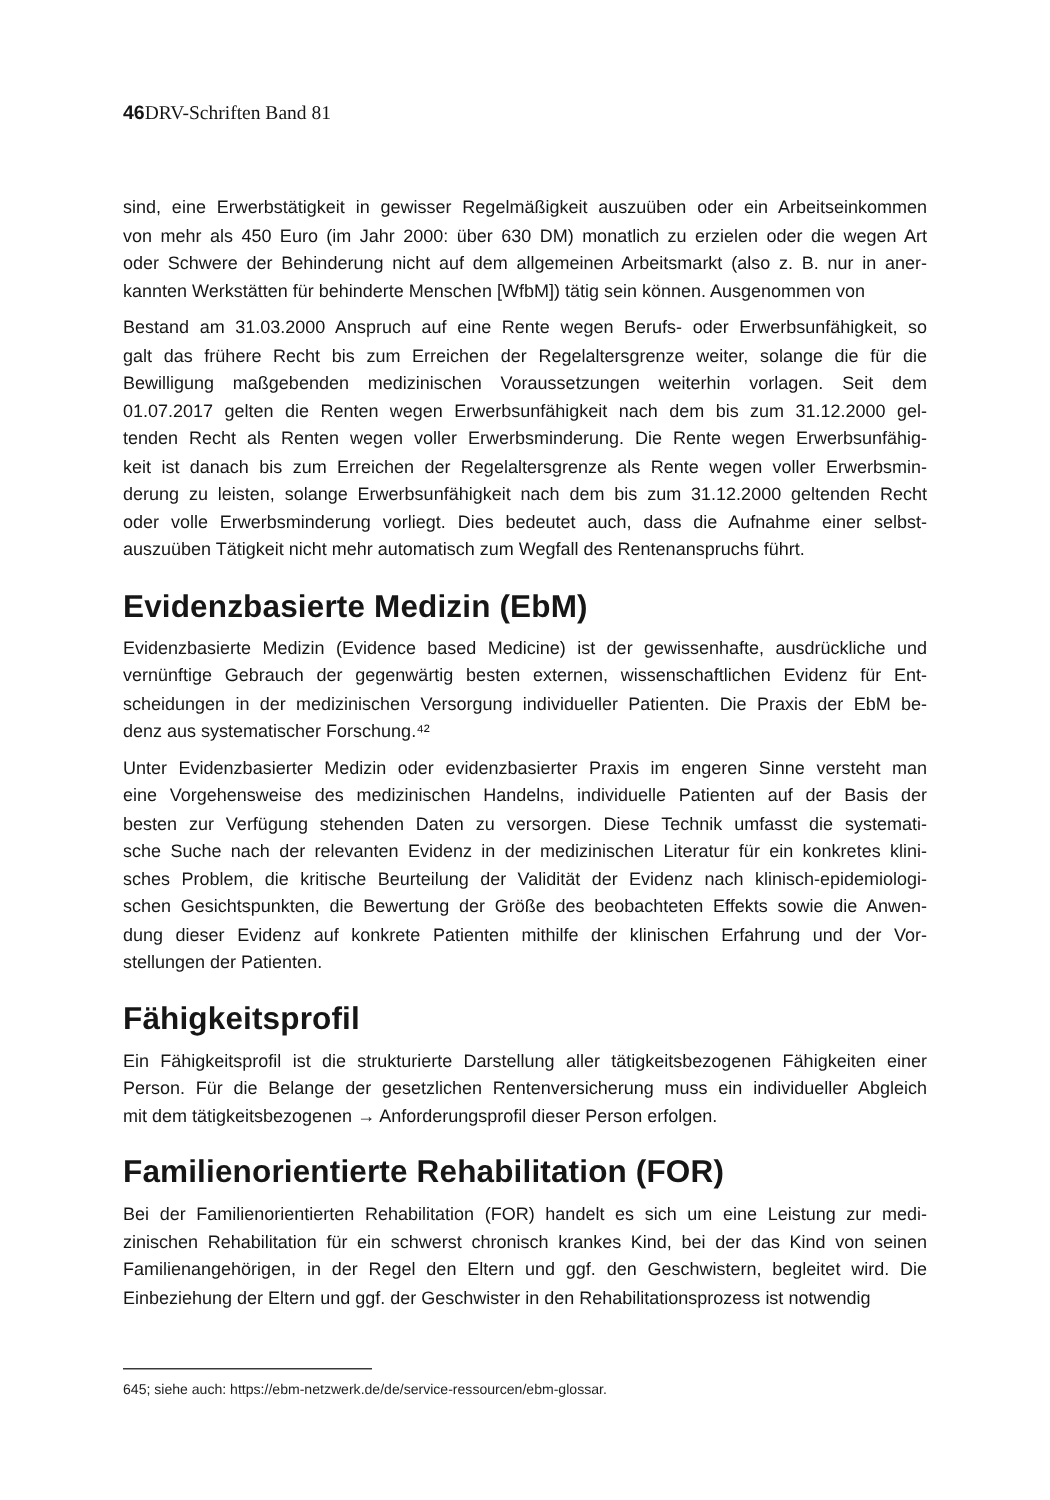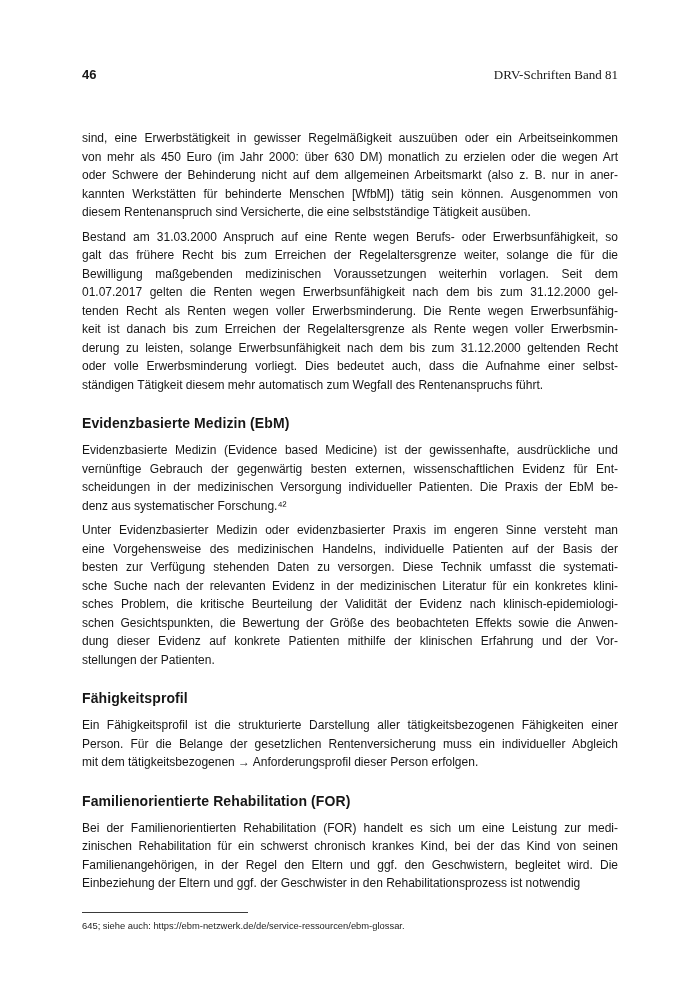--- a/index.html
+++ b/index.html
@@ -17,21 +17,20 @@
   }
   .page {
     box-sizing: border-box;
     width: 700px;
     height: 1000px;
     padding: 68px 82px 0 82px;
     position: relative;
   }
   .header {
     display: flex;
-    justify-content: space-between;
     align-items: baseline;
     font-size: 13px;
     line-height: 14px;
   }
   .page-number { font-weight: bold; }
   .book-title  { font-weight: normal; font-family: Liberation Serif, serif; }
 
   .content { margin-top: 47px; }
 
   .para {
@@ -42,21 +41,21 @@
   .para .line {
     text-align: justify;
     text-align-last: justify;
     white-space: normal;
   }
   .para .line:last-child {
     text-align-last: left;
   }
 
   h2.section-heading {
-    font-size: 14px;
+    font-size: 21px;
     line-height: 22px;
     font-weight: bold;
     margin: 18px 0 7px 0;
     letter-spacing: 0.1px;
   }
 
   .footnote {
     position: absolute;
     left: 82px;
     top: 912px;
@@ -87,32 +86,31 @@
     <span class="page-number">46</span>
     <span class="book-title">DRV-Schriften Band 81</span>
   </div>
 
   <div class="content" id="content">
       <div class="para">
         <div class="line">sind, eine Erwerbstätigkeit in gewisser Regelmäßigkeit auszuüben oder ein Arbeitseinkommen</div>
         <div class="line">von mehr als 450 Euro (im Jahr 2000: über 630 DM) monatlich zu erzielen oder die wegen Art</div>
         <div class="line">oder Schwere der Behinderung nicht auf dem allgemeinen Arbeitsmarkt (also z. B. nur in aner-</div>
         <div class="line">kannten Werkstätten für behinderte Menschen [WfbM]) tätig sein können. Ausgenommen von</div>
-        <div class="line">diesem Rentenanspruch sind Versicherte, die eine selbstständige Tätigkeit ausüben.</div>
       </div>
       <div class="para">
         <div class="line">Bestand am 31.03.2000 Anspruch auf eine Rente wegen Berufs- oder Erwerbsunfähigkeit, so</div>
         <div class="line">galt das frühere Recht bis zum Erreichen der Regelaltersgrenze weiter, solange die für die</div>
         <div class="line">Bewilligung maßgebenden medizinischen Voraussetzungen weiterhin vorlagen. Seit dem</div>
         <div class="line">01.07.2017 gelten die Renten wegen Erwerbsunfähigkeit nach dem bis zum 31.12.2000 gel-</div>
         <div class="line">tenden Recht als Renten wegen voller Erwerbsminderung. Die Rente wegen Erwerbsunfähig-</div>
         <div class="line">keit ist danach bis zum Erreichen der Regelaltersgrenze als Rente wegen voller Erwerbsmin-</div>
         <div class="line">derung zu leisten, solange Erwerbsunfähigkeit nach dem bis zum 31.12.2000 geltenden Recht</div>
         <div class="line">oder volle Erwerbsminderung vorliegt. Dies bedeutet auch, dass die Aufnahme einer selbst-</div>
-        <div class="line">ständigen Tätigkeit diesem mehr automatisch zum Wegfall des Rentenanspruchs führt.</div>
+        <div class="line">auszuüben Tätigkeit nicht mehr automatisch zum Wegfall des Rentenanspruchs führt.</div>
       </div>
       <section class="section">
         <h2 class="section-heading">Evidenzbasierte Medizin (EbM)</h2>
         <div class="para">
           <div class="line">Evidenzbasierte Medizin (Evidence based Medicine) ist der gewissenhafte, ausdrückliche und</div>
           <div class="line">vernünftige Gebrauch der gegenwärtig besten externen, wissenschaftlichen Evidenz für Ent-</div>
           <div class="line">scheidungen in der medizinischen Versorgung individueller Patienten. Die Praxis der EbM be-</div>
           <div class="line">denz aus systematischer Forschung.⁴²</div>
         </div>
         <div class="para">

